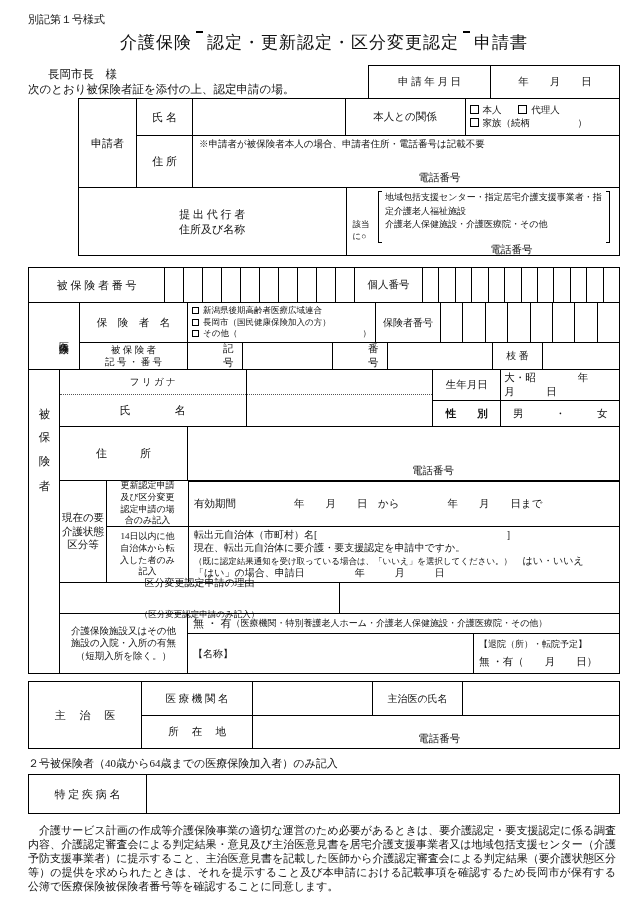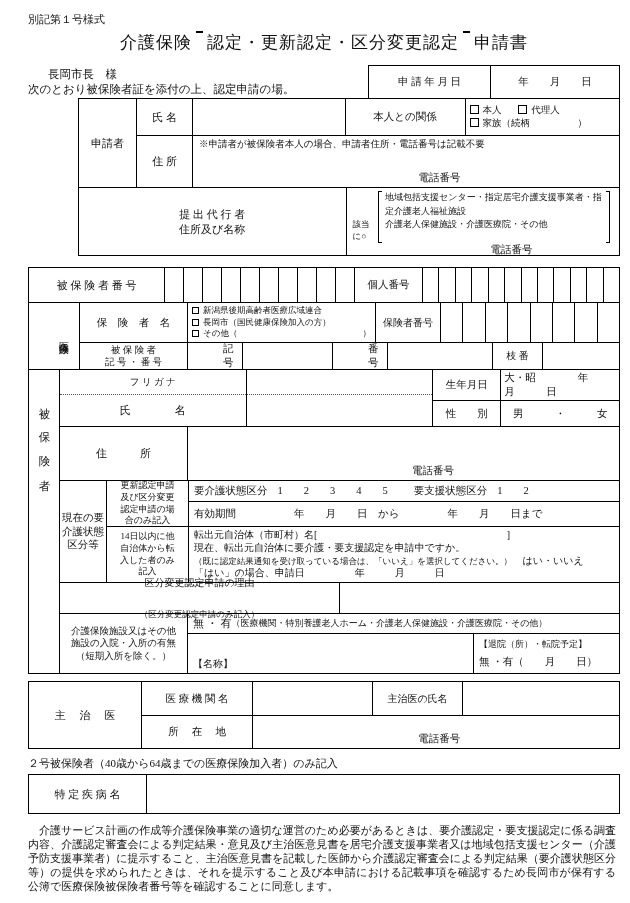--- a/index.html
+++ b/index.html
@@ -205,21 +205,21 @@
           <div class="col bl" style="width:160px;">
             <div class="c dot-b" style="height:25px;"></div>
             <div class="c" style="flex:1;"></div>
           </div>
           <div class="col bl" style="flex:1;">
             <div class="row" style="height:30px;">
               <div class="c f105" style="width:67px;">生年月日</div>
               <div class="c bl f105" style="flex:1;">大・昭　　　　年　　　月　　　日</div>
             </div>
             <div class="row bt" style="flex:1;">
-              <div class="c f105" style="width:67px;">性　　別</div>
+              <div class="c f105" style="width:67px;font-weight:bold;">性　　別</div>
               <div class="c bl f105" style="flex:1;">男　　　・　　　女</div>
             </div>
           </div>
         </div>
 
         <div class="row bt" style="height:54px;">
           <div class="c f11" style="width:127px;">住　　　所</div>
           <div class="col bl" style="padding:2px 6px;">
             <div class="spacer"></div>
             <div class="f105" style="padding-left:52%;">電話番号</div>
@@ -230,26 +230,20 @@
           <div class="c f105 pre" style="width:46px;padding:1px;">現在の要
 介護状態
 区分等</div>
           <div class="col bl">
             <div class="row" style="height:45px;">
               <div class="c f9 pre" style="width:81px;">更新認定申請
 及び区分変更
 認定申請の場
 合のみ記入</div>
               <div class="col bl">
-                <div class="row f105 left" style="height:20px;padding-left:5px;align-items:center;">
-                  <span>要介護状態区分</span>
-                  <span style="margin-left:10px;">1　　2　　3　　4　　5</span>
-                  <span style="margin-left:26px;">要支援状態区分</span>
-                  <span style="margin-left:10px;">1　　2</span>
-                </div>
                 <div class="row bt f105 left" style="flex:1;padding-left:5px;align-items:center;">
                   <span>有効期間</span>
                   <span style="margin-left:58px;">年　　月　　日　から</span>
                   <span style="margin-left:48px;">年　　月　　日まで</span>
                 </div>
               </div>
             </div>
             <div class="row bt" style="flex:1;">
               <div class="c f9 pre" style="width:81px;">14日以内に他
 自治体から転
@@ -283,21 +277,21 @@
         <div class="row bt" style="flex:1;">
           <div class="c f95 pre" style="width:127px;">介護保険施設又はその他
 施設の入院・入所の有無
 （短期入所を除く。）</div>
           <div class="col bl">
             <div class="row left" style="height:20px;align-items:center;padding-left:5px;border-bottom:1px solid #000;">
               <span class="f11">無 ・ 有</span>
               <span class="f9">（医療機関・特別養護老人ホーム・介護老人保健施設・介護医療院・その他）</span>
             </div>
             <div class="row" style="flex:1;">
-              <div class="c f10 left" style="width:285px;align-items:flex-end;padding:2px 5px;">
+              <div class="c f10 left" style="width:285px;align-items:center;padding:2px 5px;">
                   <span>【名称】</span>
                 </div>
               <div class="col bl" style="flex:1;padding:2px 5px;justify-content:space-around;">
                 <div class="f9">【退院（所）・転院予定】</div>
                 <div class="f105">無 ・有（　　月　　日）</div>
               </div>
             </div>
           </div>
         </div>
       </div>

